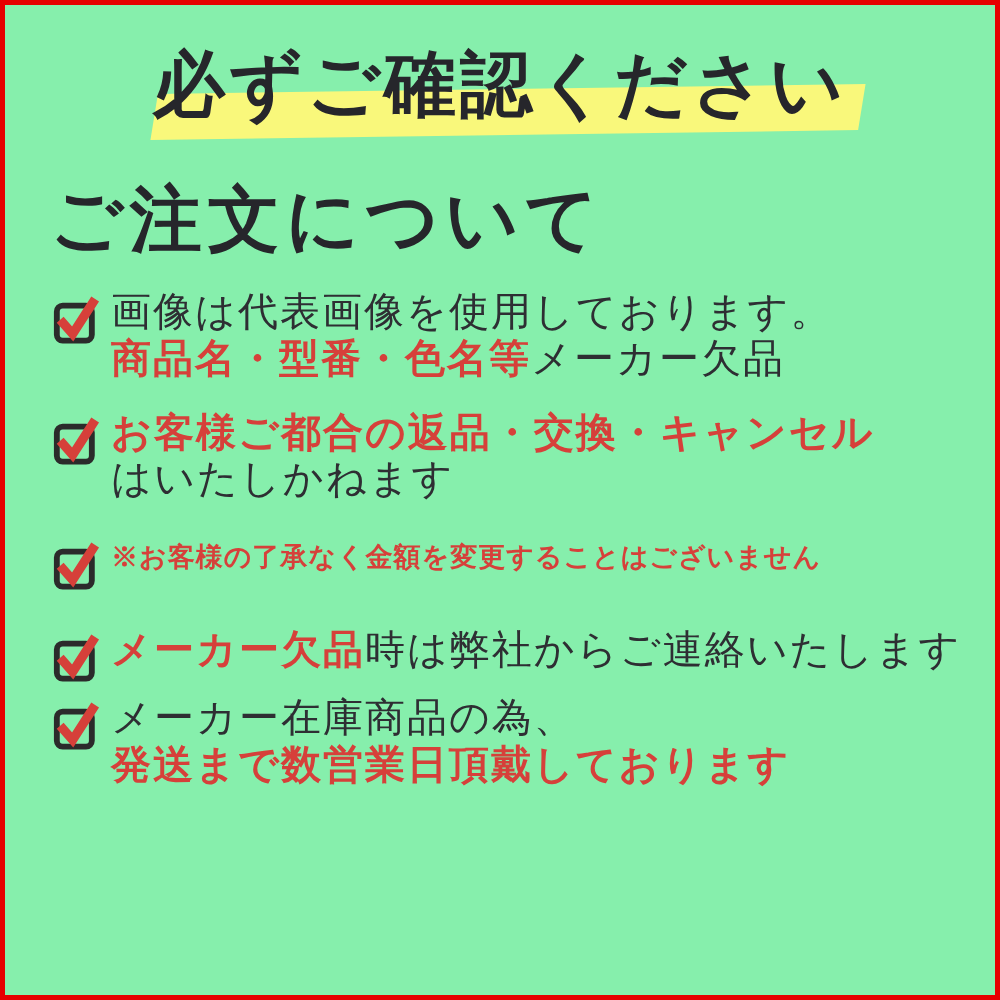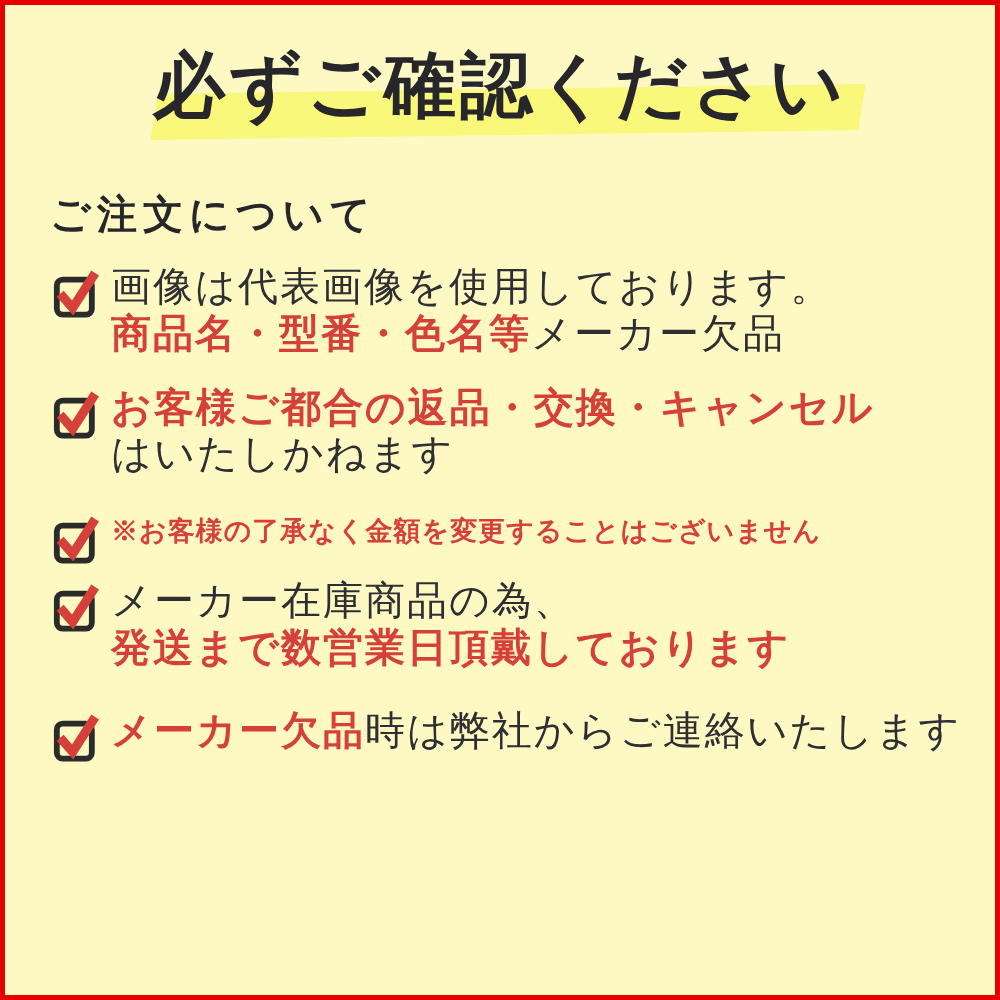--- a/index.html
+++ b/index.html
@@ -1,44 +1,44 @@
 <!DOCTYPE html>
 <html lang="ja"><head>
 <meta charset="utf-8">
 <style>
   html,body { margin:0; padding:0; }
   body { background:#ddd; }
   .page {
     position:relative;
     width:1000px; height:1000px;
     box-sizing:border-box;
-    background:#fef9c3;
+    background:#86efac;
     border:5px solid #e60000;
     overflow:hidden;
-    font-family:Liberation Sans, sans-serif;
+    font-family:Liberation Serif, serif;
     color:#2e2e33;
   }
   
   .title-wrap { position:relative; margin-top:34px; height:108px; text-align:center; }
   .highlight {
     position:absolute; left:150px; top:50px;
     width:706px; height:46px;
     background:#f9f87b;
     transform:skewX(-10deg) rotate(-0.8deg);
     z-index:0;
   }
   .title {
     position:relative; z-index:1; margin:0;
     font-size:72px; font-weight:700; letter-spacing:4px;
     color:#26262b; line-height:1.3; white-space:nowrap;
   }
   
   .heading {
-    margin:42px 0 0 45px;
-    font-size:40px; font-weight:700; letter-spacing:6px;
+    margin:28px 0 0 45px;
+    font-size:72px; font-weight:700; letter-spacing:6px;
     color:#26262b; line-height:1.25; white-space:nowrap;
   }
   .heading.second { margin-top:22px; }
   
   .item { display:flex; align-items:flex-start; margin-left:46px; }
   .item.m1 { margin-top:24px; }
   .item.m2 { margin-top:27px; }
   .item.m3 { margin-top:32px; }
   .item.m4 { margin-top:12px; }
   .item.m5 { margin-top:36px; }
@@ -91,34 +91,34 @@
     <svg class="cbx" viewBox="0 0 60 62" aria-hidden="true">
       <rect x="7" y="15" width="42" height="42" rx="7" fill="none" stroke="#2b2b2b" stroke-width="7"></rect>
       <path d="M11 32 L26 49 L53 7" fill="none" stroke="#d6403a" stroke-width="11"></path>
     </svg>
     <div class="lines">
       <p class="line note">※お客様の了承なく金額を変更することはございません</p>
     </div>
   </div>
 
 
+  <div class="item m5">
+    <svg class="cbx" viewBox="0 0 60 62" aria-hidden="true">
+      <rect x="7" y="15" width="42" height="42" rx="7" fill="none" stroke="#2b2b2b" stroke-width="7"></rect>
+      <path d="M11 32 L26 49 L53 7" fill="none" stroke="#d6403a" stroke-width="11"></path>
+    </svg>
+    <div class="lines">
+      <p class="line"><span class="red">メーカー欠品</span><span class="black">時は弊社からご連絡いたします</span></p>
+    </div>
+  </div>
+
   <div class="item m4">
     <svg class="cbx" viewBox="0 0 60 62" aria-hidden="true">
       <rect x="7" y="15" width="42" height="42" rx="7" fill="none" stroke="#2b2b2b" stroke-width="7"></rect>
       <path d="M11 32 L26 49 L53 7" fill="none" stroke="#d6403a" stroke-width="11"></path>
     </svg>
     <div class="lines">
       <p class="line"><span class="black">メーカー在庫商品の為、</span></p>
       <p class="line"><span class="red">発送まで数営業日頂戴しております</span></p>
     </div>
   </div>
 
-  <div class="item m5">
-    <svg class="cbx" viewBox="0 0 60 62" aria-hidden="true">
-      <rect x="7" y="15" width="42" height="42" rx="7" fill="none" stroke="#2b2b2b" stroke-width="7"></rect>
-      <path d="M11 32 L26 49 L53 7" fill="none" stroke="#d6403a" stroke-width="11"></path>
-    </svg>
-    <div class="lines">
-      <p class="line"><span class="red">メーカー欠品</span><span class="black">時は弊社からご連絡いたします</span></p>
-    </div>
-  </div>
-
 </div>
 
 </body></html>

